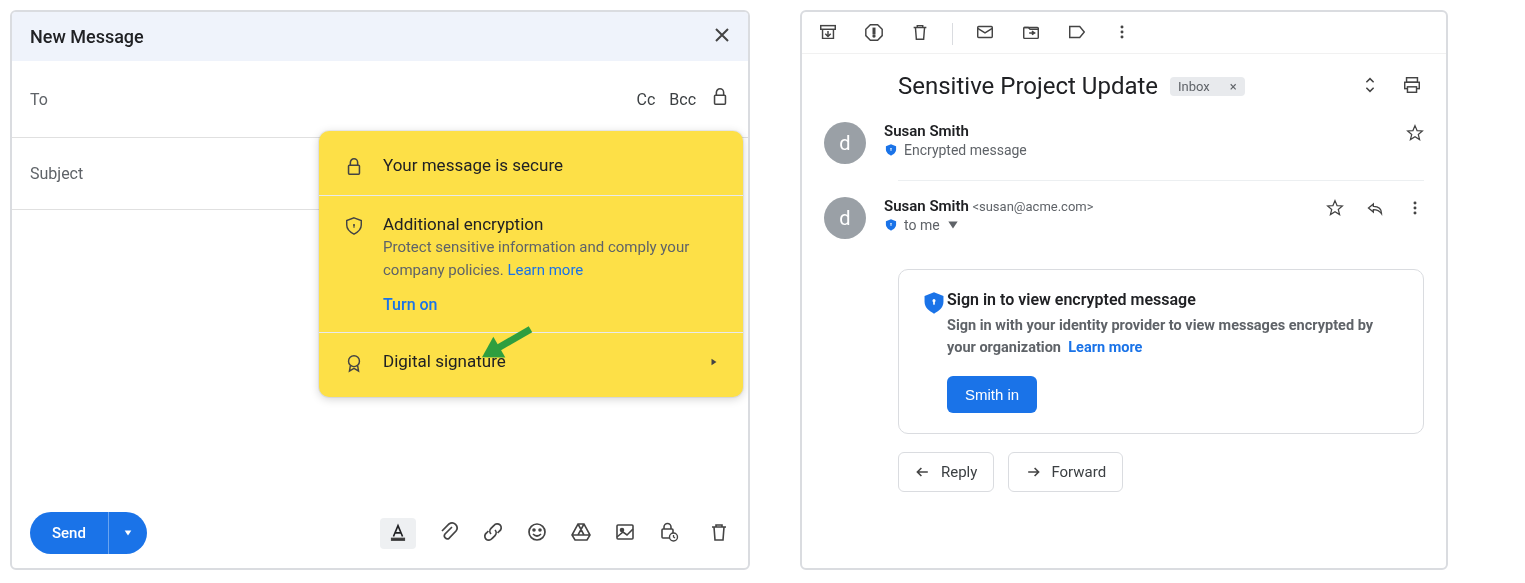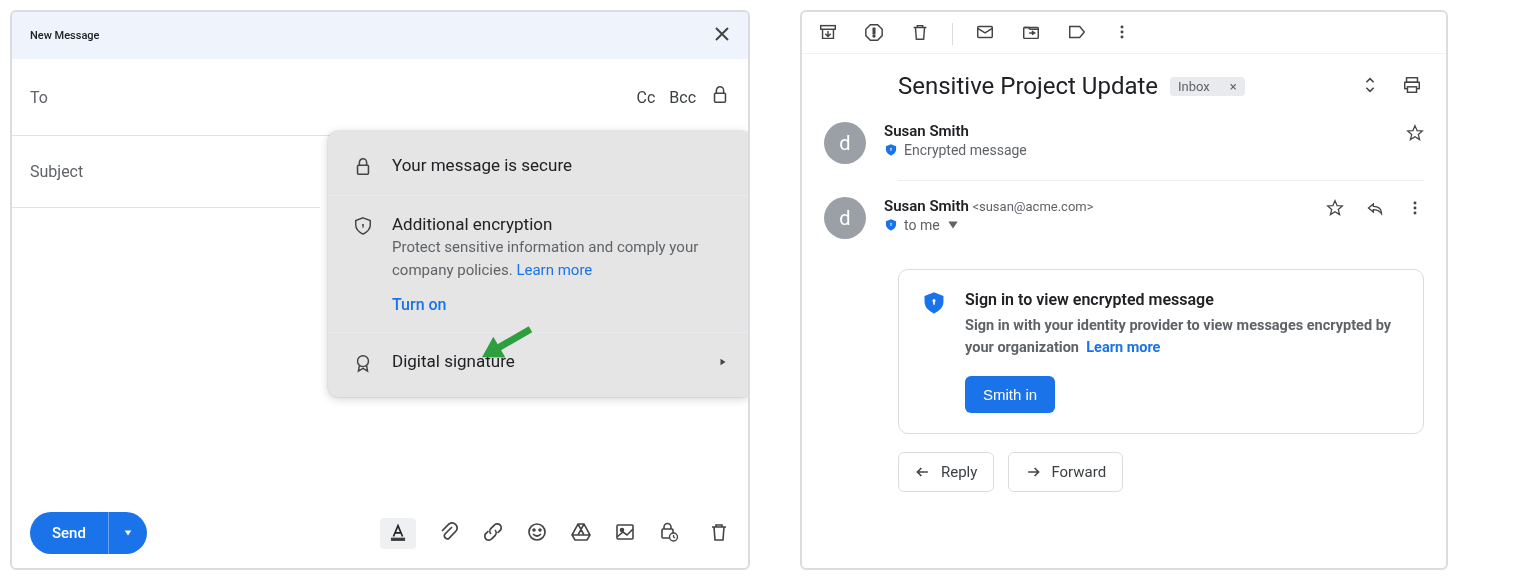--- a/index.html
+++ b/index.html
@@ -24,21 +24,21 @@
   .compose-panel { width: 740px; }
   .read-panel { width: 648px; }
 
   
   .compose-header {
     background: #eff3fb;
     display: flex;
     align-items: center;
     justify-content: space-between;
     padding: 14px 18px;
-    font-size: 11px;
+    font-size: 18px;
     font-weight: 500;
     color: #202124;
   }
   .compose-header svg { width: 16px; height: 16px; }
 
   .compose-row {
     display: flex;
     align-items: center;
     padding: 26px 18px;
     border-bottom: 1px solid #e0e0e0;
@@ -46,23 +46,23 @@
     color: #5f6368;
   }
   .compose-row .spacer { flex: 1; }
   .compose-row .cc-bcc { margin-right: 14px; color:#3c4043; }
   .compose-row .lock svg { width: 20px; height: 20px; }
 
   
   .popup {
     position: absolute;
     top: 119px;
-    left: 316px;
+    left: 307px;
     width: 424px;
-    background: #e5e5e5;
+    background: #fde047;
     border-radius: 10px;
     box-shadow: 0 2px 10px rgba(0,0,0,0.18), 0 0 0 1px rgba(0,0,0,0.05);
     padding: 6px 0;
     z-index: 5;
   }
   .popup-section { padding: 18px 24px; display:flex; gap:18px; }
   .popup-sep { border-top:1px solid #e8eaed; }
   .popup-icon { width: 22px; display:flex; justify-content:center; padding-top:2px; }
   .popup-icon svg { width:20px; height:20px; }
   .popup-content { flex:1; }
@@ -131,21 +131,21 @@
   .msg-head { flex:1; }
   .sender-name { font-weight:600; font-size:15px; color:#202124;}
   .sender-email { font-size:13px; color:#5f6368; font-weight:400;}
   .enc-row { display:flex; align-items:center; gap:6px; color:#5f6368; font-size:14px; margin-top:2px;}
   .enc-row svg { width:14px; height:14px; }
   .msg-side { display:flex; gap:22px; align-items:flex-start; padding-top:2px;}
   .msg-side svg { width:18px; height:18px; stroke:#444; fill:none; stroke-width:1.7;}
   .msg-side .dots svg { fill:#444; stroke:none;}
   .hr { border-top:1px solid #eceff1; margin: 4px 22px 4px 96px;}
 
-  .enc-card { border:1px solid #dadce0; border-radius:10px; margin:18px 22px 18px 96px; padding:20px 22px; display:flex; gap:18px;}
+  .enc-card { border:1px solid #dadce0; border-radius:10px; margin:18px 22px 18px 96px; padding:20px 22px; display:flex; }
   .enc-card .shield svg { width:26px; height:26px;}
   .enc-card-body { flex:1;}
   .enc-title { font-weight:600; font-size:16px; color:#202124; margin-bottom:6px;}
   .enc-desc { color:#5f6368; font-size:14.5px; line-height:1.55;font-weight:bold;}
   .enc-desc .link{ color:#1a73e8;}
   .signin-btn { background:#1a73e8; color:#fff; border:none; border-radius:6px; padding:10px 18px; font-size:15px; margin-top:16px; font-weight:500;}
 
   .reply-row { display:flex; gap:14px; margin:8px 22px 18px 96px;}
   .pill-btn { border:1px solid #dadce0; border-radius:6px; padding:10px 16px; display:flex; align-items:center; gap:10px; font-size:15px; color:#3c4043;}
   .pill-btn svg { width:16px; height:16px; stroke:#444; fill:none; stroke-width:2;}

